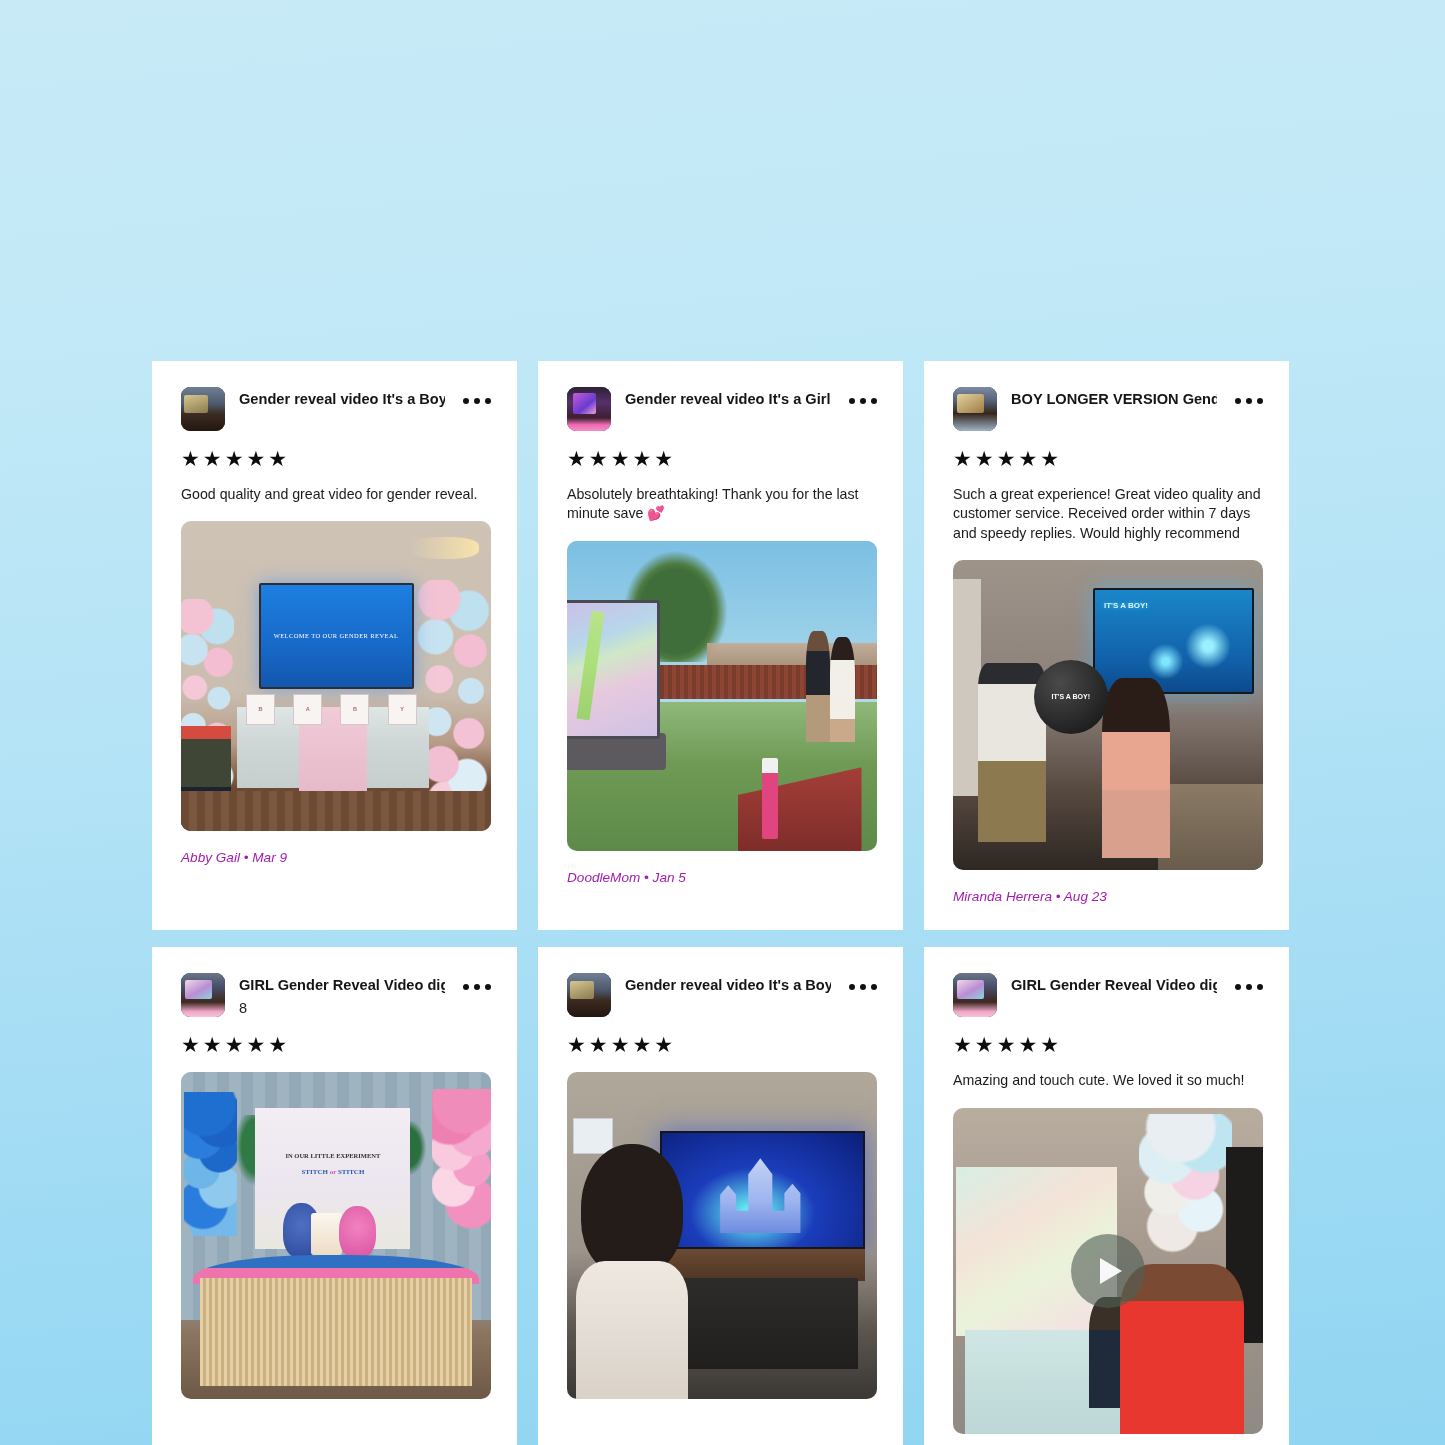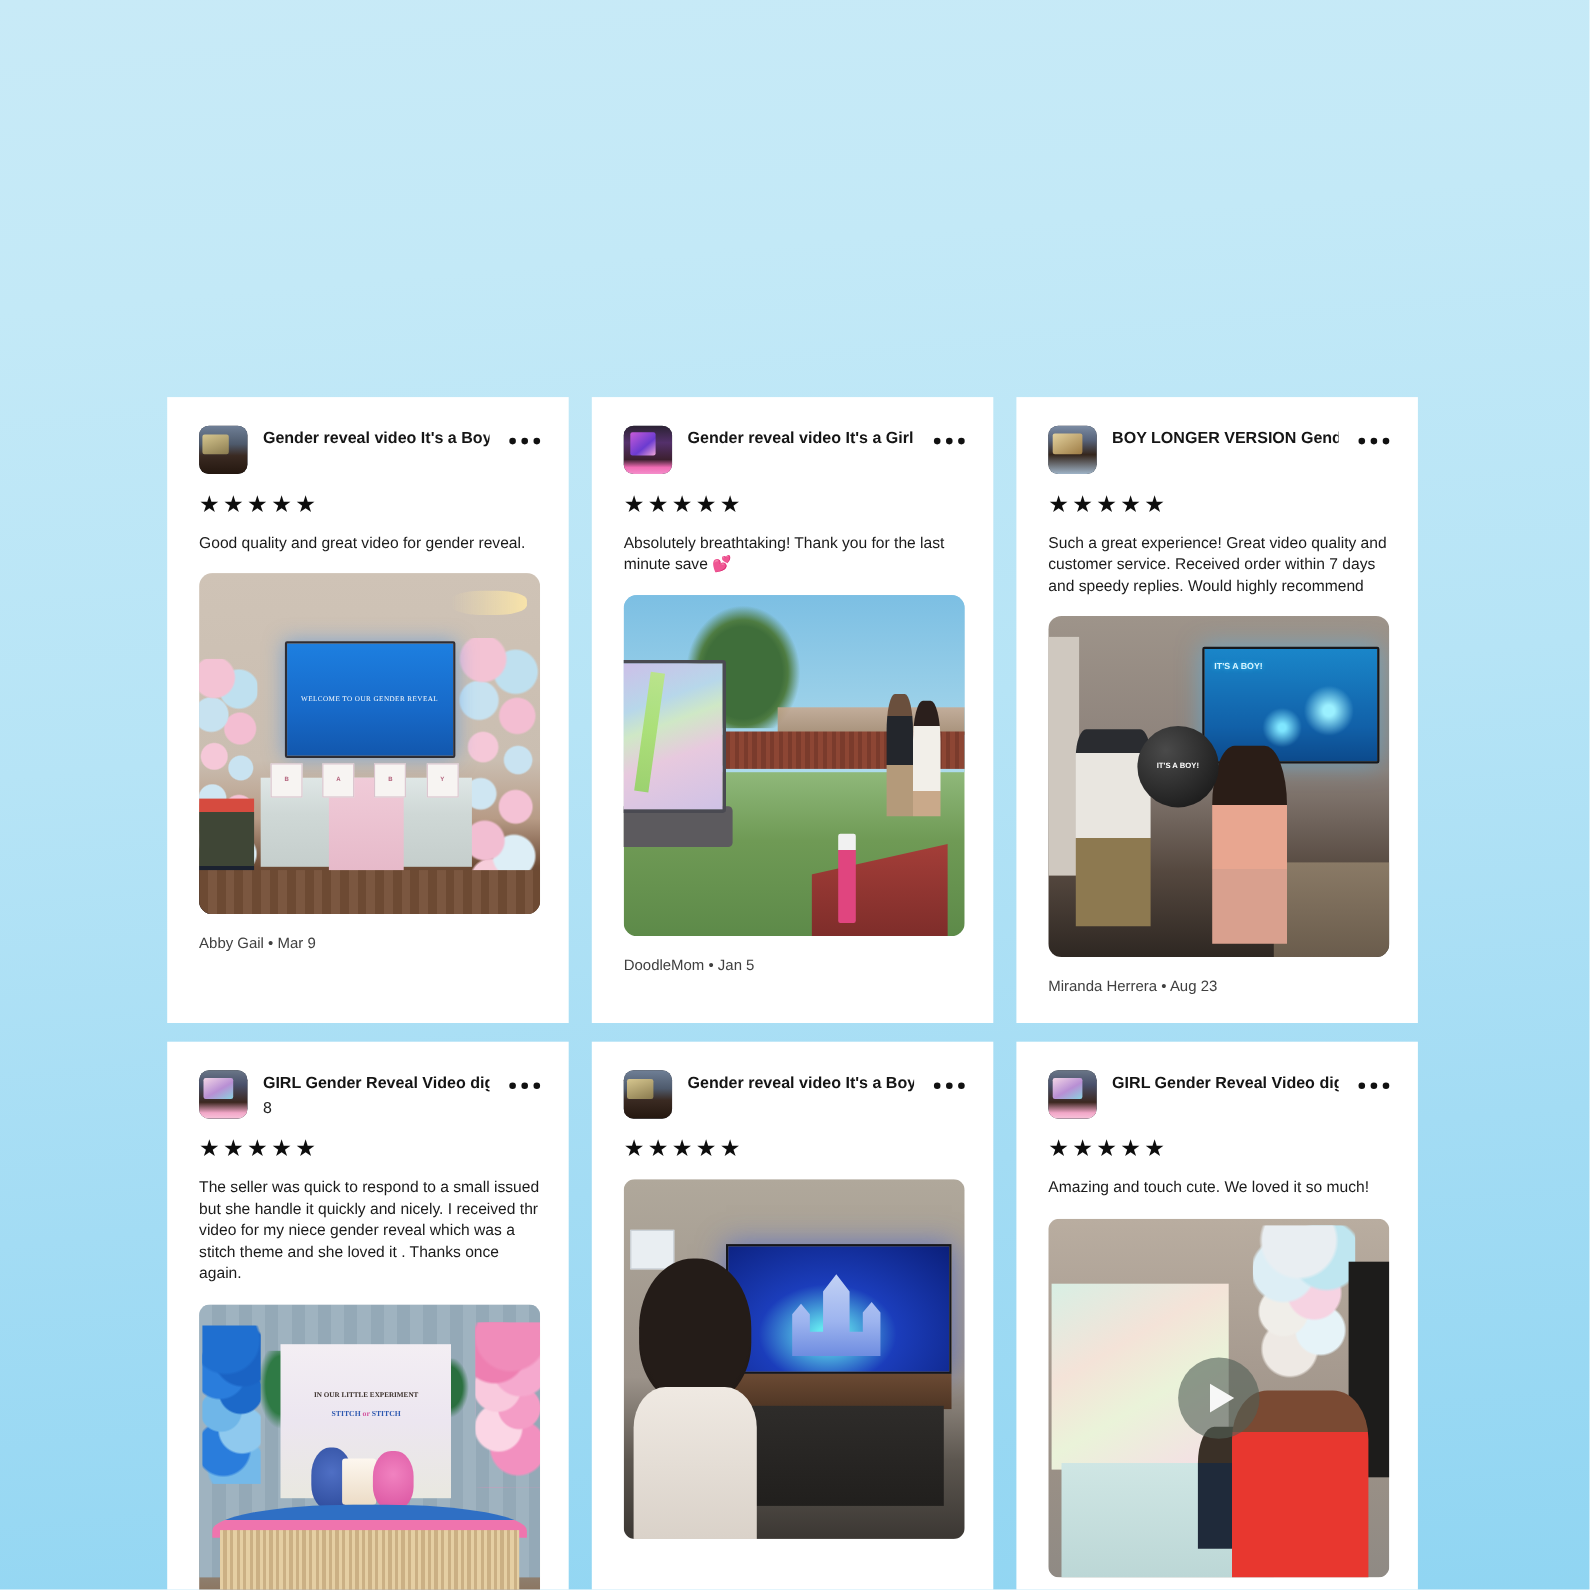--- a/index.html
+++ b/index.html
@@ -102,27 +102,28 @@
     color: #1b1b1b;
   }
 
   .photo {
     margin-top: 17px;
     width: 100%;
     border-radius: 10px;
     overflow: hidden;
     position: relative;
   }
-  .photo.sq { aspect-ratio: 1 / 1; border-radius: 12px; }
+  .photo.sq { aspect-ratio: 1 / 1; }
   .photo.tall { aspect-ratio: 0.95 / 1; }
 
   .meta {
     margin-top: 19px;
     font-size: 13.6px;
-    color: #404040;
+    color: #a21caf;
+    font-style: italic;
   }
 
   
   .scene { position: absolute; inset: 0; }
 
   
   .p1 { background: linear-gradient(180deg,#cfc3b6 0%,#cabeb1 55%,#b79b86 72%,#6d4b35 86%,#4d3423 100%); }
   .p1 .tv {
     position:absolute; left:25%; top:20%; width:50%; height:34%;
     background: linear-gradient(180deg,#1d7fe0,#1769c8 60%,#1257ad);
@@ -440,21 +441,20 @@
           <div class="prod-title">GIRL Gender Reveal Video digital ...</div>
           <div class="prod-sub">8</div>
         </div>
         <div class="dots">
             <i></i>
             <i></i>
             <i></i>
           </div>
       </div>
       <div class="stars">★★★★★</div>
-      <div class="review">The seller was quick to respond to a small issued but she handle it quickly and nicely. I received thr video for my niece gender reveal which was a stitch theme and she loved it . Thanks once again.</div>
       <div class="photo tall">
         <div class="scene p4">
           <div class="doors"></div>
           <div class="palm"></div>
           <div class="palm2"></div>
           <div class="banner">
             <div class="b1">IN OUR LITTLE EXPERIMENT</div>
             <div class="b2">
               <span>STITCH</span>
               <em>or</em>

